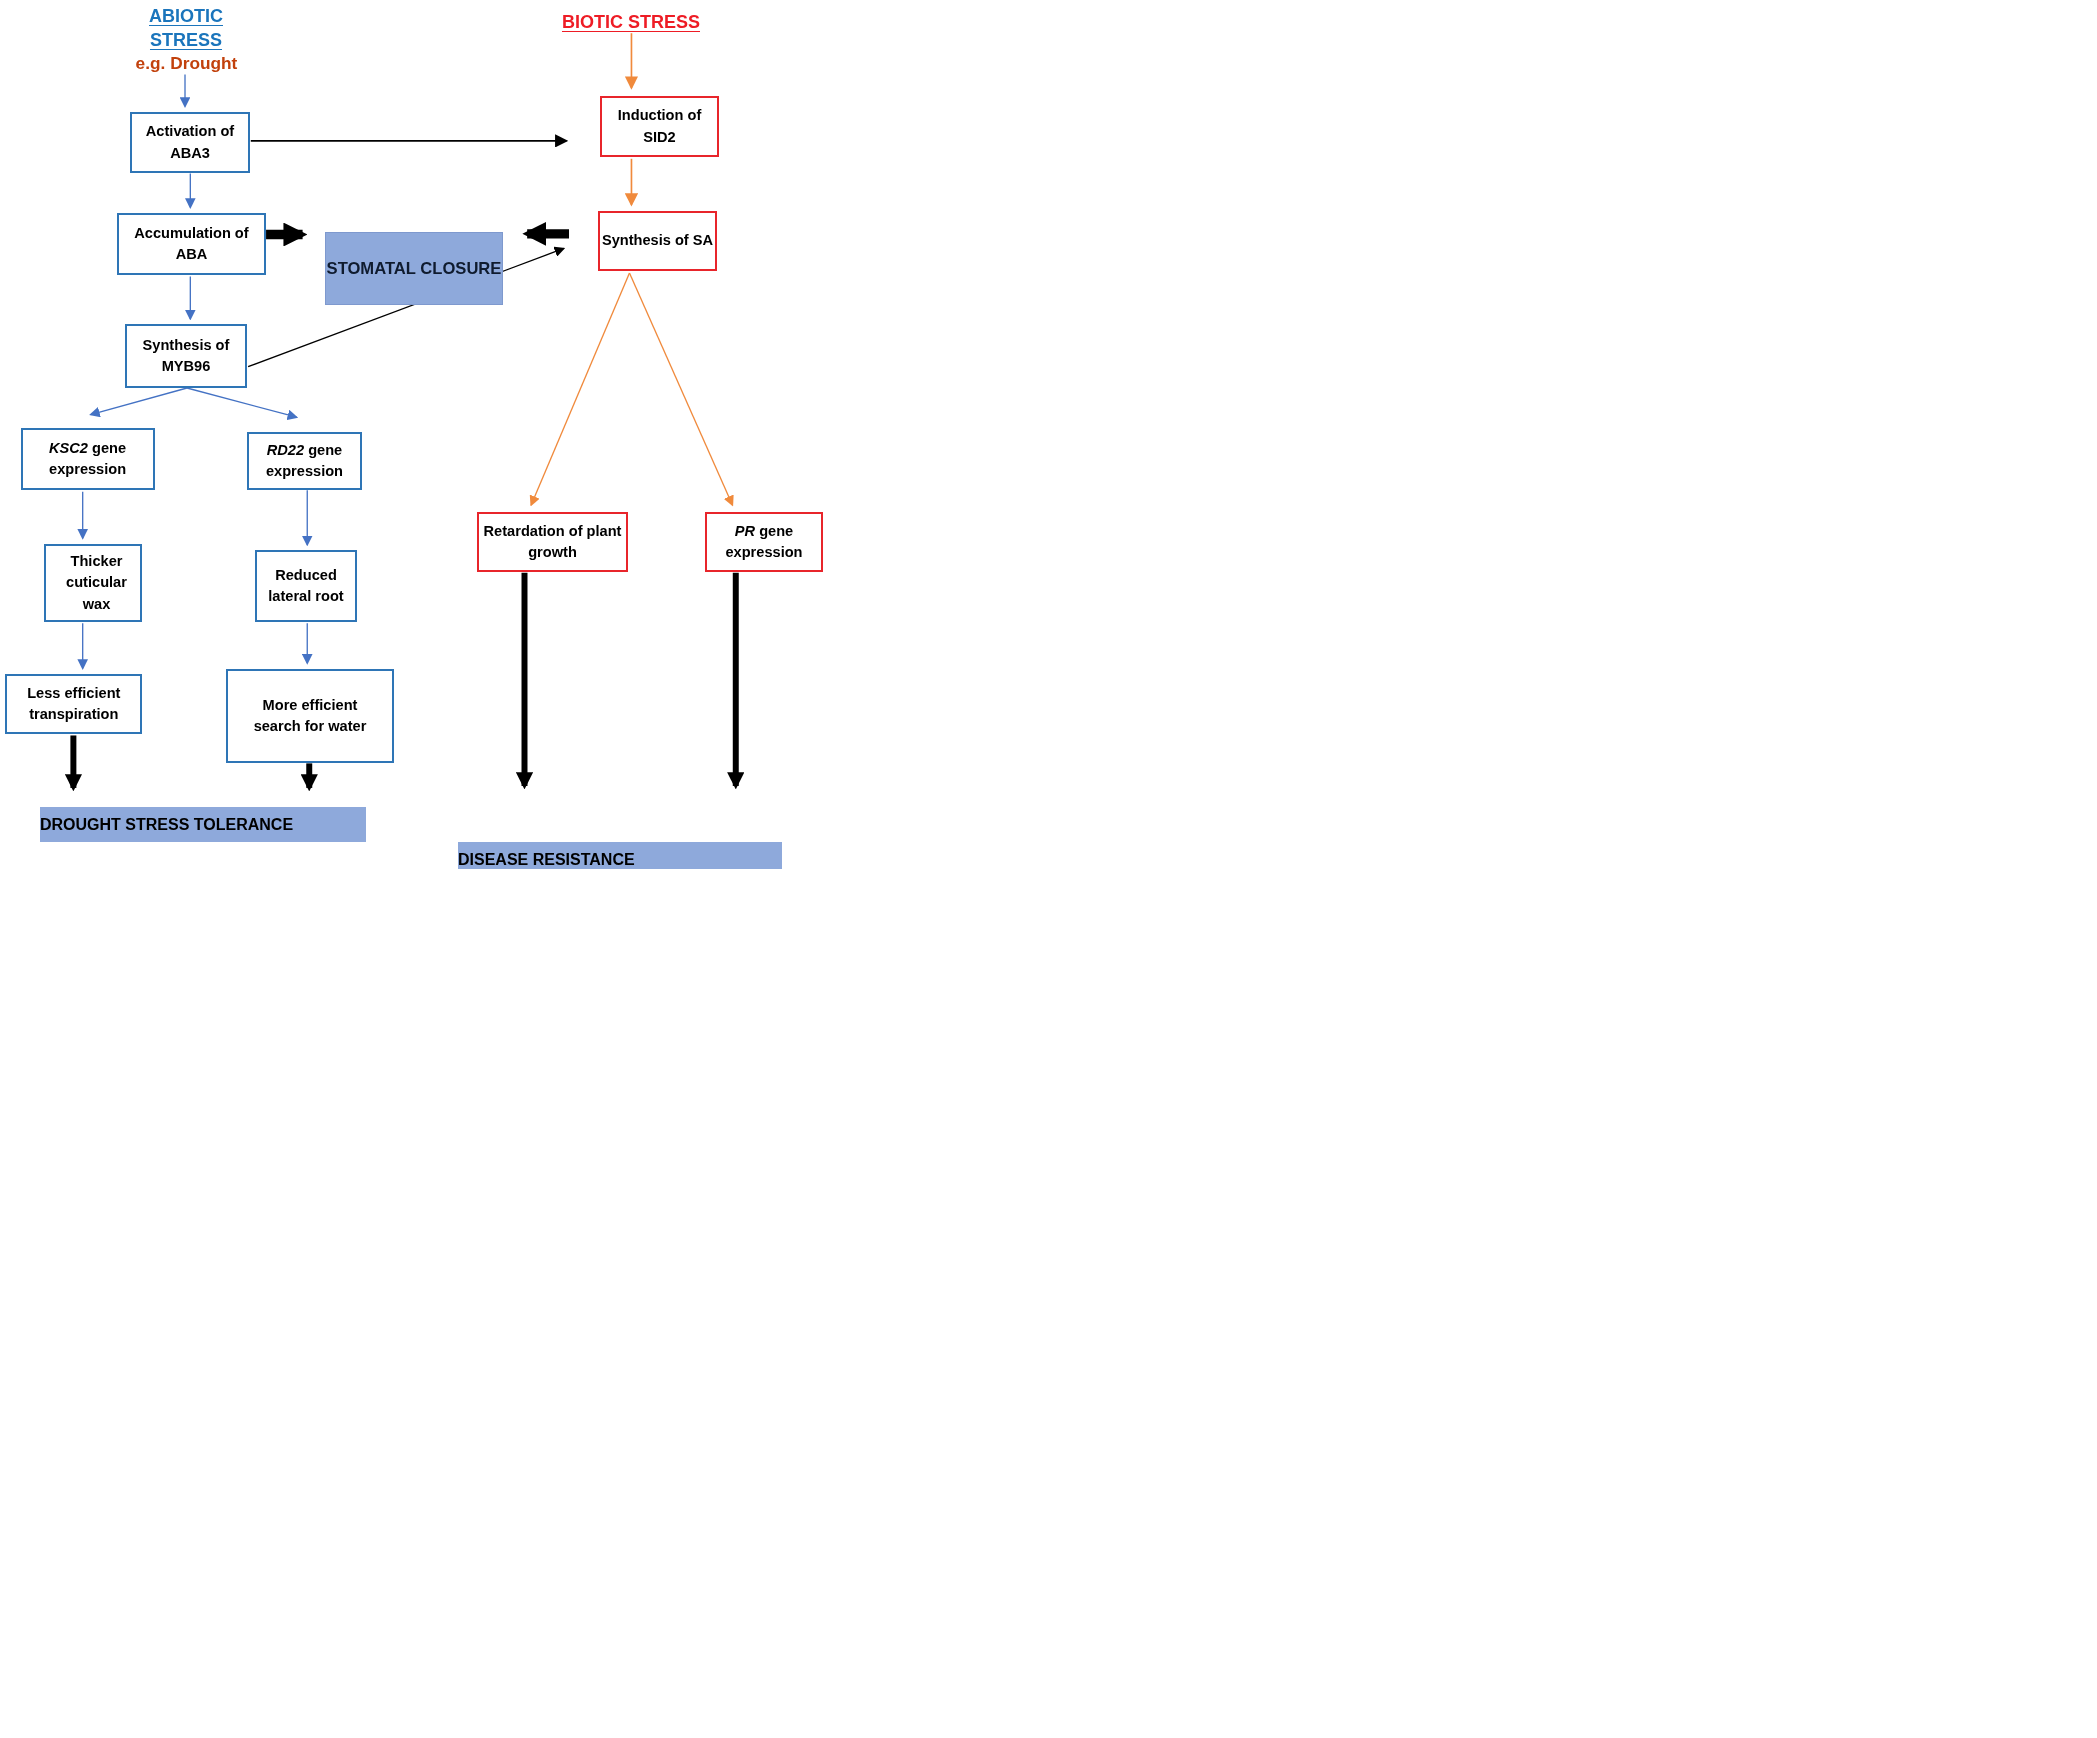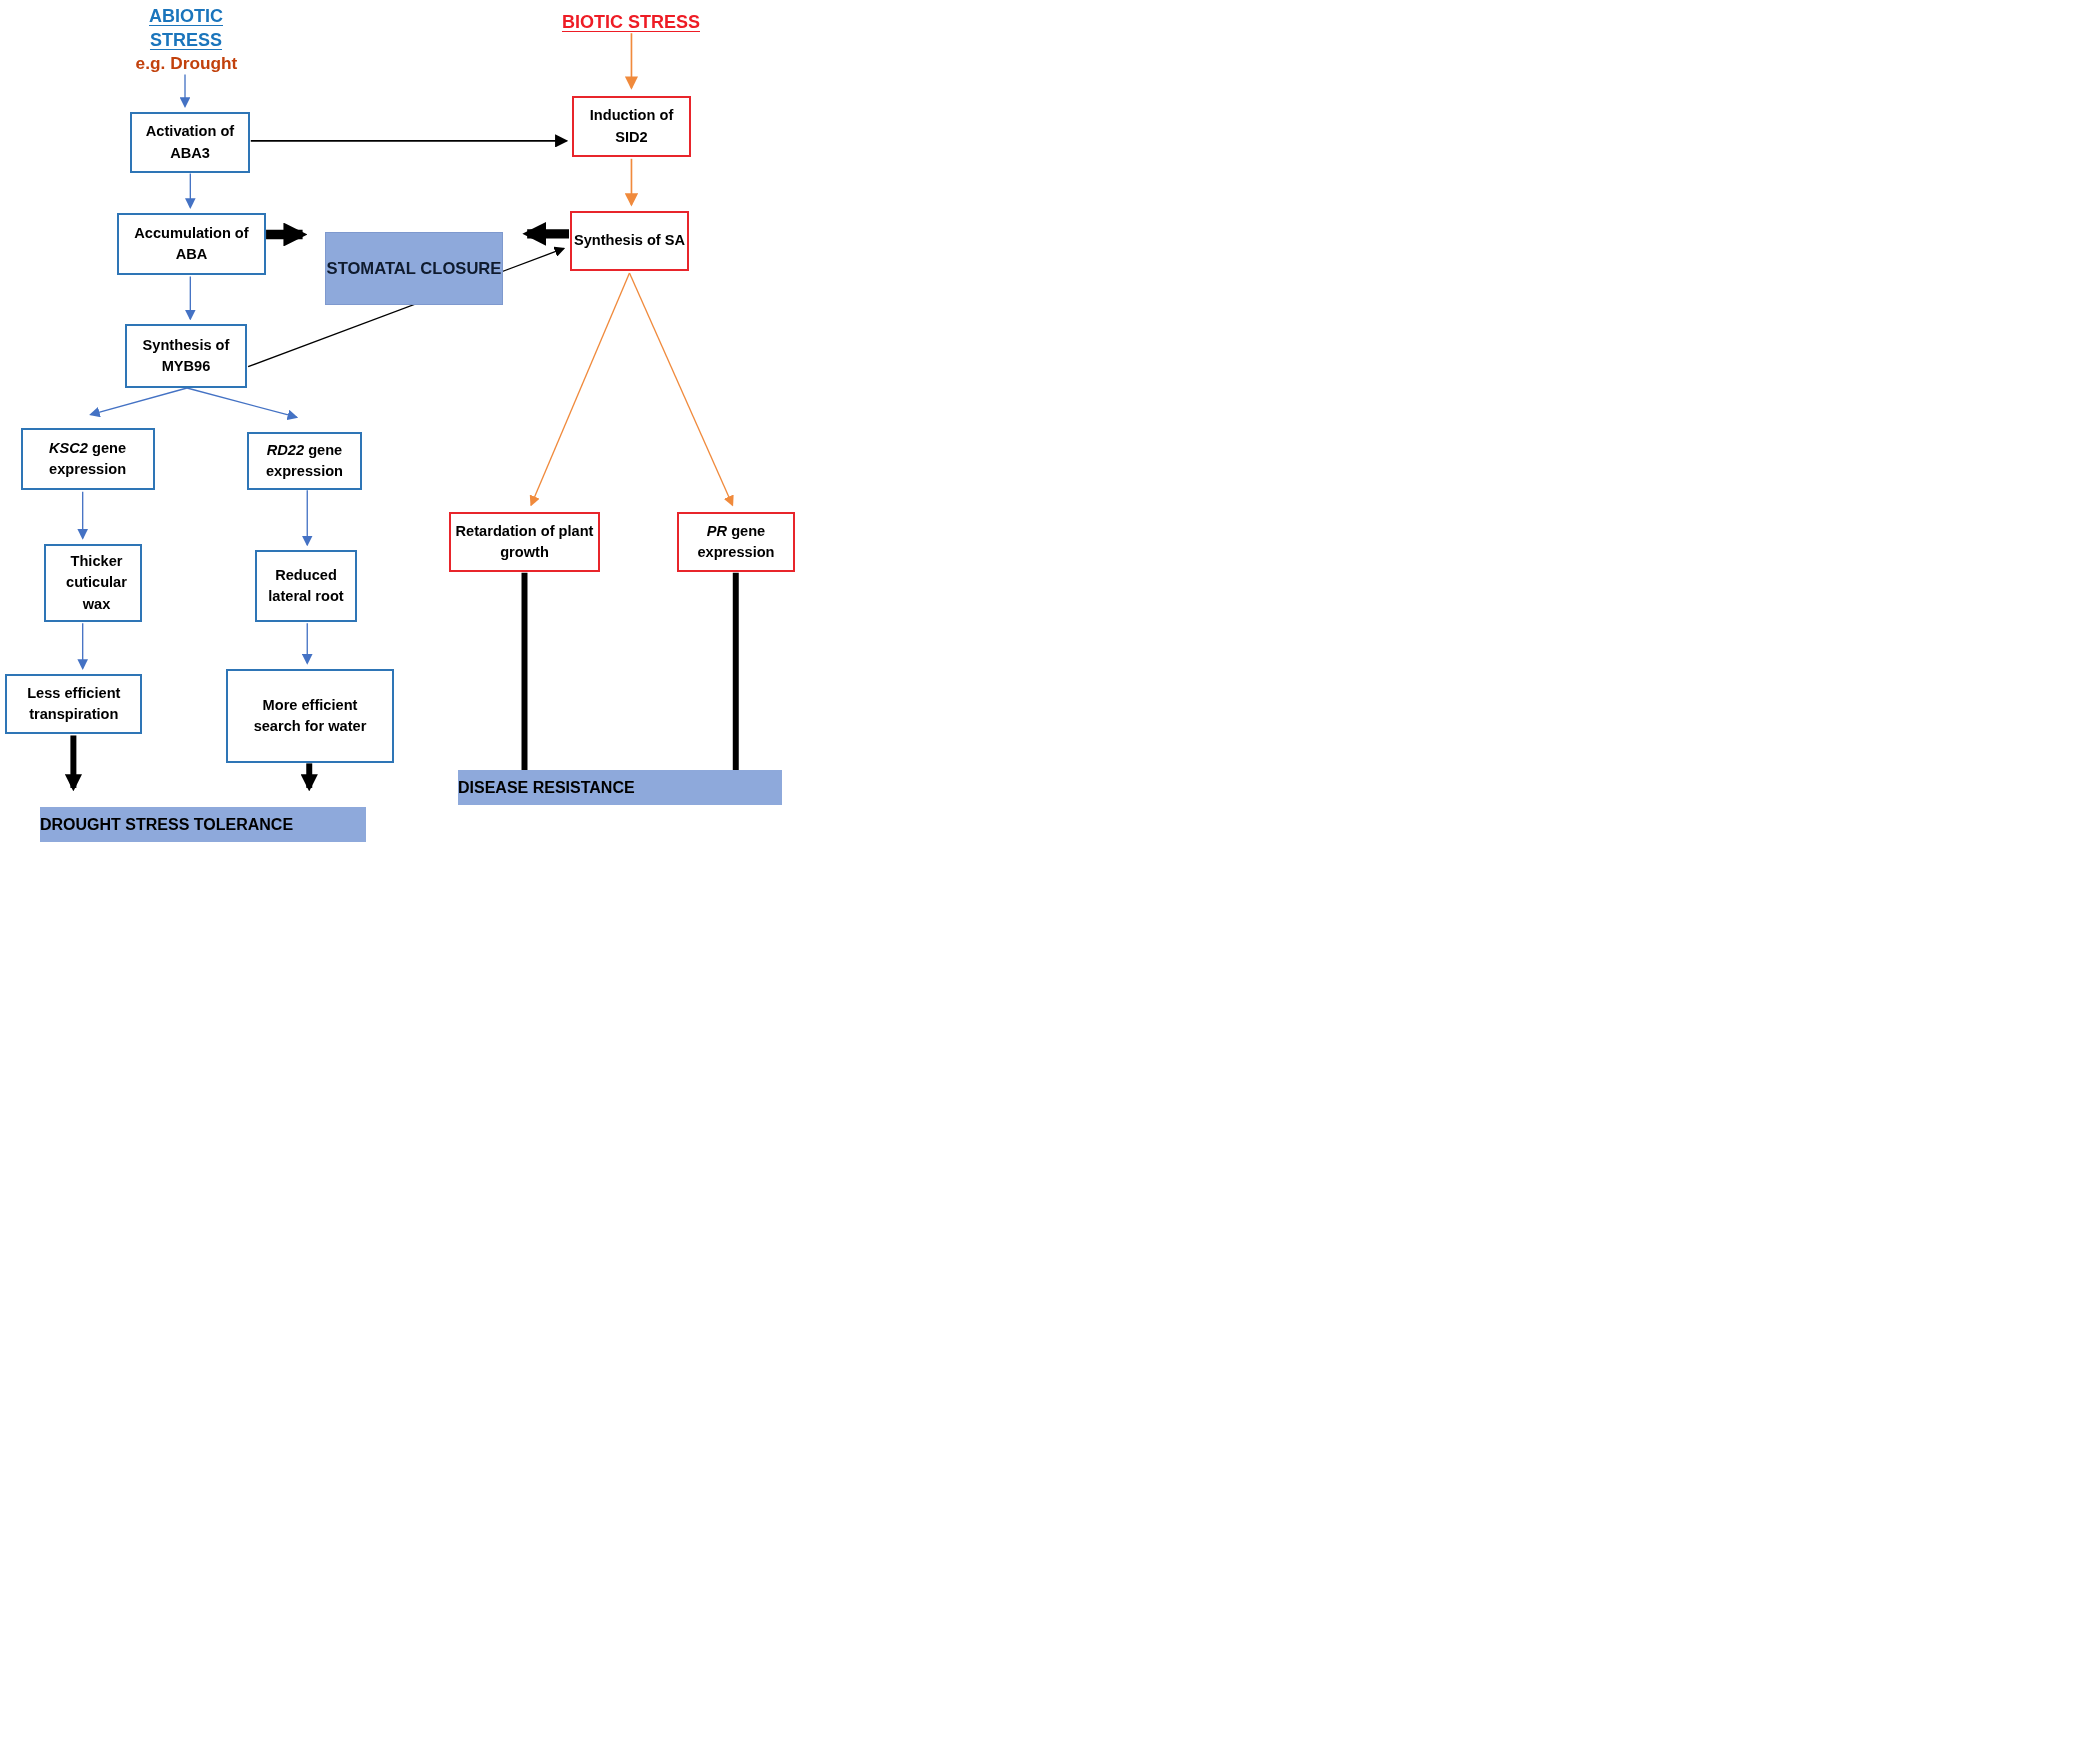--- a/index.html
+++ b/index.html
@@ -19,21 +19,21 @@
     justify-content:center;
     text-align:center;
     font-weight:bold;
     color:#000;
     background:#ffffff;
     line-height:1.45;
     font-size:14.6px;
     box-sizing:border-box;
   }
   .blue-border{border:2px solid #2E75B6;}
-  .red-border{border:2px solid #E8252B;}
+  .red-border{border:2px solid #E8252B;margin-left:28px;}
   .fillbox{
     background:#8EA9DB;
     border:0.7px solid #7E99CE;
     color:#0F1B2E;
   }
   .bar{
     position:absolute;
     display:flex;
     align-items:center;
     justify-content:flex-start;
@@ -176,19 +176,19 @@
   </div>
   <div class="node red-border" style="left:570px;top:211px;width:119px;height:60px;">
     <span>Synthesis of SA</span>
   </div>
   <div class="node red-border" style="left:449px;top:512px;width:151px;height:60px;">
     <span>Retardation of plant growth</span>
   </div>
   <div class="node red-border" style="left:677px;top:512px;width:118px;height:60px;">
     <span><span class="it">PR</span><span> gene expression</span></span>
   </div>
-  <div class="bar" style="left:458px;top:770px;width:324px;height:35px;">
+  <div class="bar" style="left:458px;top:842px;width:324px;height:35px;">
     <span>DISEASE RESISTANCE</span>
   </div>
 
 
 </div>
 
 
 </body></html>

